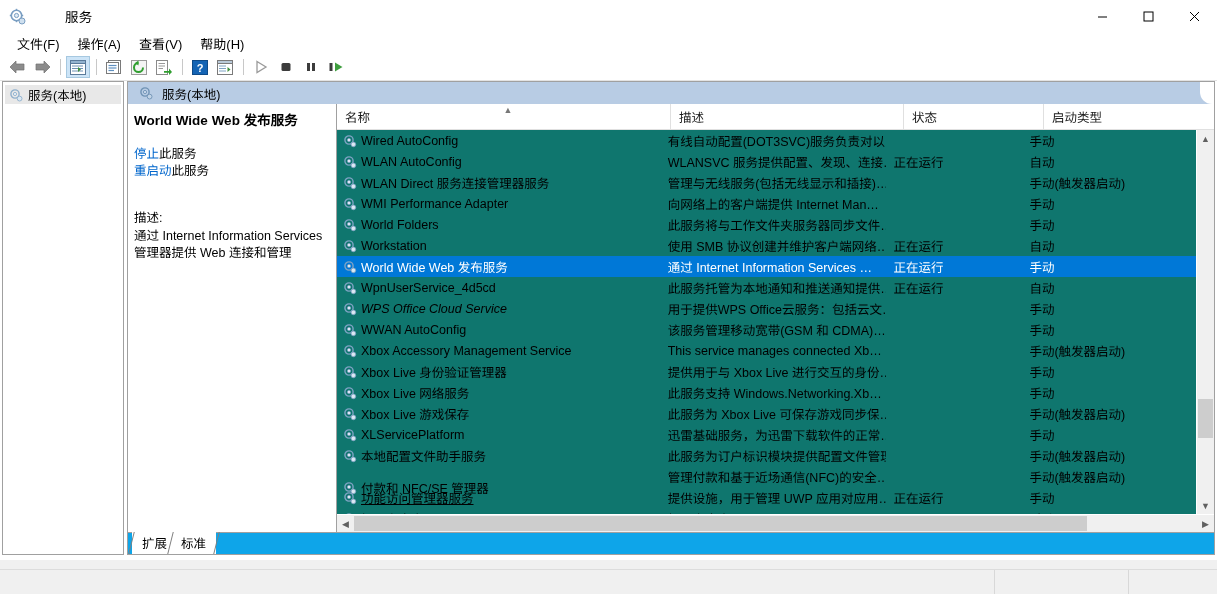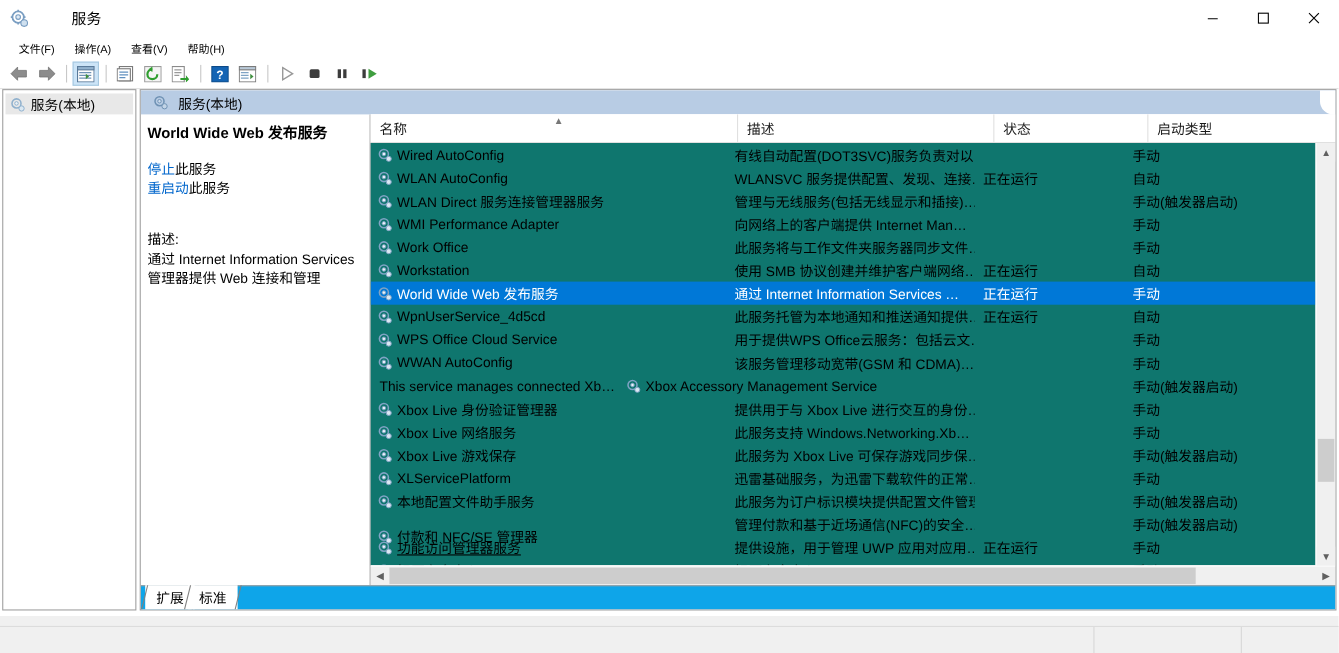--- a/index.html
+++ b/index.html
@@ -53,21 +53,21 @@
     justify-content: center;
   }
 
   
   .menubar {
     height: 22px;
     display: flex;
     align-items: center;
     padding-left: 8px;
     background: #ffffff;
-    font-size: 10px;
+    font-size: 13px;
   }
   .menu-item {
     padding: 2px 9px;
     color: #000;
     white-space: nowrap;
   }
 
   
   .toolbar {
     height: 26px;
@@ -636,21 +636,21 @@
               </div>
               <div class="row">
                 <div class="cell name" style="width: 333px;">
                   <span class="ico">
                     <svg width="14" height="14" viewBox="0 0 14 14">
                       <circle cx="6" cy="6" r="4.1" fill="none" stroke="#7fa3c4" stroke-width="1.4"></circle>
                       <circle cx="6" cy="6" r="1.6" fill="#eaf2f8" stroke="#7fa3c4" stroke-width="0.9"></circle>
                       <circle cx="10.4" cy="10.4" r="2.3" fill="#dbe8f2" stroke="#7fa3c4" stroke-width="0.9"></circle>
                     </svg>
                   </span>
-                  <span>Work Office</span>
+                  <span>World Folders</span>
                 </div>
                 <div class="cell" style="width: 233px;">此服务将与工作文件夹服务器同步文件…</div>
                 <div class="cell" style="width: 140px;"></div>
                 <div class="cell" style="width: 180px;">手动</div>
               </div>
               <div class="row">
                 <div class="cell name" style="width: 333px;">
                   <span class="ico">
                     <svg width="14" height="14" viewBox="0 0 14 14">
                       <circle cx="6" cy="6" r="4.1" fill="none" stroke="#7fa3c4" stroke-width="1.4"></circle>
@@ -688,21 +688,21 @@
                       <circle cx="10.4" cy="10.4" r="2.3" fill="#dbe8f2" stroke="#7fa3c4" stroke-width="0.9"></circle>
                     </svg>
                   </span>
                   <span>WpnUserService_4d5cd</span>
                 </div>
                 <div class="cell" style="width: 233px;">此服务托管为本地通知和推送通知提供…</div>
                 <div class="cell" style="width: 140px;">正在运行</div>
                 <div class="cell" style="width: 180px;">自动</div>
               </div>
               <div class="row">
-                <div class="cell name" style="width: 333px;">
+                <div class="cell name" style="width: 333px; font-style: italic;">
                   <span class="ico">
                     <svg width="14" height="14" viewBox="0 0 14 14">
                       <circle cx="6" cy="6" r="4.1" fill="none" stroke="#7fa3c4" stroke-width="1.4"></circle>
                       <circle cx="6" cy="6" r="1.6" fill="#eaf2f8" stroke="#7fa3c4" stroke-width="0.9"></circle>
                       <circle cx="10.4" cy="10.4" r="2.3" fill="#dbe8f2" stroke="#7fa3c4" stroke-width="0.9"></circle>
                     </svg>
                   </span>
                   <span>WPS Office Cloud Service</span>
                 </div>
                 <div class="cell" style="width: 233px;">用于提供WPS Office云服务：包括云文…</div>
@@ -718,31 +718,31 @@
                       <circle cx="10.4" cy="10.4" r="2.3" fill="#dbe8f2" stroke="#7fa3c4" stroke-width="0.9"></circle>
                     </svg>
                   </span>
                   <span>WWAN AutoConfig</span>
                 </div>
                 <div class="cell" style="width: 233px;">该服务管理移动宽带(GSM 和 CDMA)…</div>
                 <div class="cell" style="width: 140px;"></div>
                 <div class="cell" style="width: 180px;">手动</div>
               </div>
               <div class="row">
+                <div class="cell name" style="width: 333px;">
+                  <span class="ico">
+                    <svg width="14" height="14" viewBox="0 0 14 14">
+                      <circle cx="6" cy="6" r="4.1" fill="none" stroke="#7fa3c4" stroke-width="1.4"></circle>
+                      <circle cx="6" cy="6" r="1.6" fill="#eaf2f8" stroke="#7fa3c4" stroke-width="0.9"></circle>
+                      <circle cx="10.4" cy="10.4" r="2.3" fill="#dbe8f2" stroke="#7fa3c4" stroke-width="0.9"></circle>
+                    </svg>
+                  </span>
+                  <span>Xbox Accessory Management Service</span>
+                </div>
                 <div class="cell" style="width: 233px;">This service manages connected Xb…</div>
-                <div class="cell name" style="width: 333px;">
-                  <span class="ico">
-                    <svg width="14" height="14" viewBox="0 0 14 14">
-                      <circle cx="6" cy="6" r="4.1" fill="none" stroke="#7fa3c4" stroke-width="1.4"></circle>
-                      <circle cx="6" cy="6" r="1.6" fill="#eaf2f8" stroke="#7fa3c4" stroke-width="0.9"></circle>
-                      <circle cx="10.4" cy="10.4" r="2.3" fill="#dbe8f2" stroke="#7fa3c4" stroke-width="0.9"></circle>
-                    </svg>
-                  </span>
-                  <span>Xbox Accessory Management Service</span>
-                </div>
                 <div class="cell" style="width: 140px;"></div>
                 <div class="cell" style="width: 180px;">手动(触发器启动)</div>
               </div>
               <div class="row">
                 <div class="cell name" style="width: 333px;">
                   <span class="ico">
                     <svg width="14" height="14" viewBox="0 0 14 14">
                       <circle cx="6" cy="6" r="4.1" fill="none" stroke="#7fa3c4" stroke-width="1.4"></circle>
                       <circle cx="6" cy="6" r="1.6" fill="#eaf2f8" stroke="#7fa3c4" stroke-width="0.9"></circle>
                       <circle cx="10.4" cy="10.4" r="2.3" fill="#dbe8f2" stroke="#7fa3c4" stroke-width="0.9"></circle>

